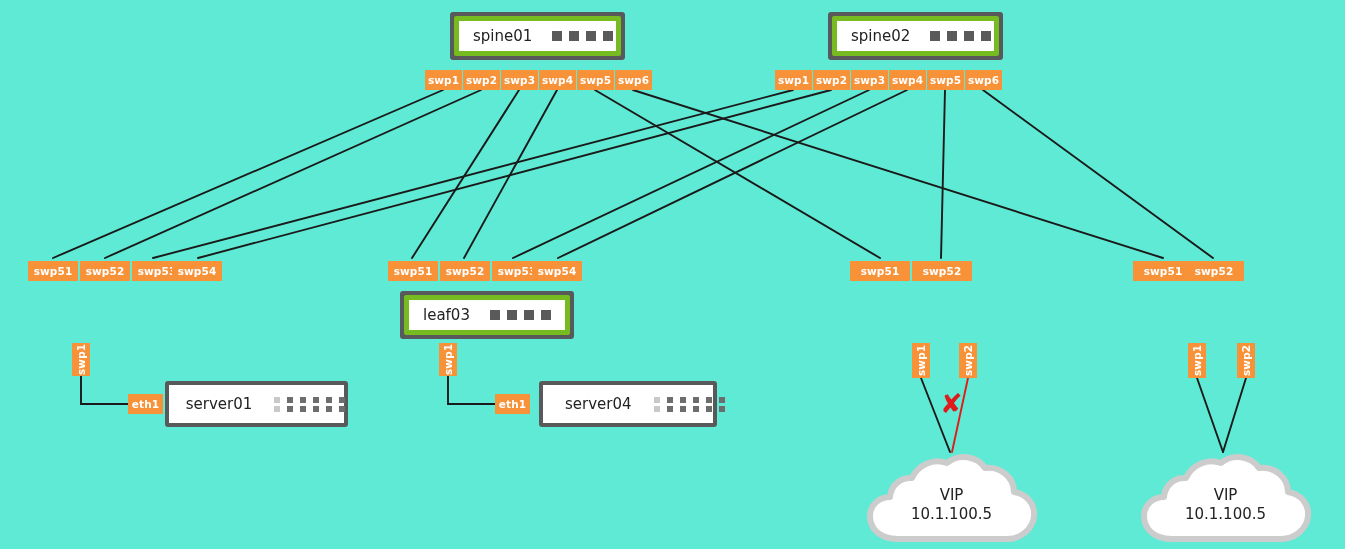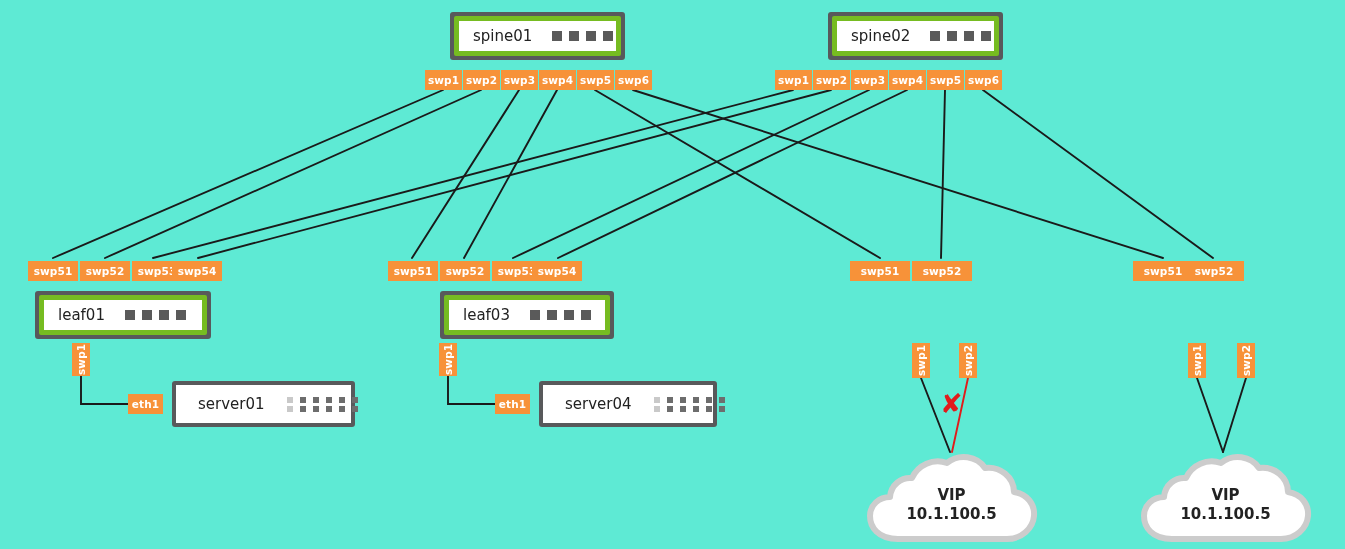--- a/index.html
+++ b/index.html
@@ -28,21 +28,21 @@
   .srvdots i.dim{background:#c9c9c9;}
 
   
   .port{position:absolute;box-sizing:border-box;background:#f79239;
         color:#ffffff;font-size:10.5px;font-weight:bold;
         display:flex;align-items:center;justify-content:center;
         letter-spacing:.1px;white-space:nowrap;}
   .port.vert{writing-mode:vertical-rl;transform:rotate(180deg);}
 
   
-  .cloud{position:absolute;font-weight:bold;}
+  .cloud{position:absolute;}
   .cloud .ctext{position:absolute;left:0;top:0;width:100%;height:100%;
         display:flex;flex-direction:column;align-items:center;justify-content:center;
         font-size:15px;color:#222;line-height:1.25;padding-top:16px;box-sizing:border-box;}
 
   .xmark{position:absolute;color:#e01b1b;font-size:27px;font-weight:bold;
          line-height:1;font-family:"DejaVu Sans",sans-serif;}
 </style>
 </head>
 <body>
 
@@ -117,34 +117,23 @@
   <div class="port" style="left:813px;top:70px;width:37px;height:20px;">swp2</div>
   <div class="port" style="left:851px;top:70px;width:37px;height:20px;">swp3</div>
   <div class="port" style="left:889px;top:70px;width:37px;height:20px;">swp4</div>
   <div class="port" style="left:927px;top:70px;width:37px;height:20px;">swp5</div>
   <div class="port" style="left:965px;top:70px;width:37px;height:20px;">swp6</div>
 
   <div class="port" style="left:28px;top:261px;width:50px;height:20px;">swp51</div>
   <div class="port" style="left:80px;top:261px;width:50px;height:20px;">swp52</div>
   <div class="port" style="left:132px;top:261px;width:50px;height:20px;">swp53</div>
   <div class="port" style="left:172px;top:261px;width:50px;height:20px;">swp54</div>
-  <div class="device" style="left:35px;top:291px;width:176px;height:48px;">
-    <div class="inner">
-      <span class="dname">leaf01</span>
-      <span class="leds">
-          <i></i>
-          <i></i>
-          <i></i>
-          <i></i>
-        </span>
-    </div>
-  </div>
   <div class="port vert" style="left:72px;top:343px;width:18px;height:33px;">swp1</div>
 
-  <div class="server" style="left:172px;top:381px;width:183px;height:46px;">
+  <div class="server" style="left:165px;top:381px;width:183px;height:46px;justify-content:center;">
     <span class="sname">server01</span>
     <span class="srvdots">
       <i class="dim"></i>
         <i></i>
         <i></i>
         <i></i>
         <i></i>
         <i></i>
       <i class="dim"></i>
         <i></i>
@@ -153,21 +142,21 @@
         <i></i>
         <i></i>
     </span>
   </div>
   <div class="port" style="left:128px;top:394px;width:35px;height:20px;">eth1</div>
 
   <div class="port" style="left:388px;top:261px;width:50px;height:20px;">swp51</div>
   <div class="port" style="left:440px;top:261px;width:50px;height:20px;">swp52</div>
   <div class="port" style="left:492px;top:261px;width:50px;height:20px;">swp53</div>
   <div class="port" style="left:532px;top:261px;width:50px;height:20px;">swp54</div>
-  <div class="device" style="left:400px;top:291px;width:174px;height:48px;margin-left:40px;">
+  <div class="device" style="left:400px;top:291px;width:174px;height:48px;">
     <div class="inner">
       <span class="dname">leaf03</span>
       <span class="leds">
           <i></i>
           <i></i>
           <i></i>
           <i></i>
         </span>
     </div>
   </div>

